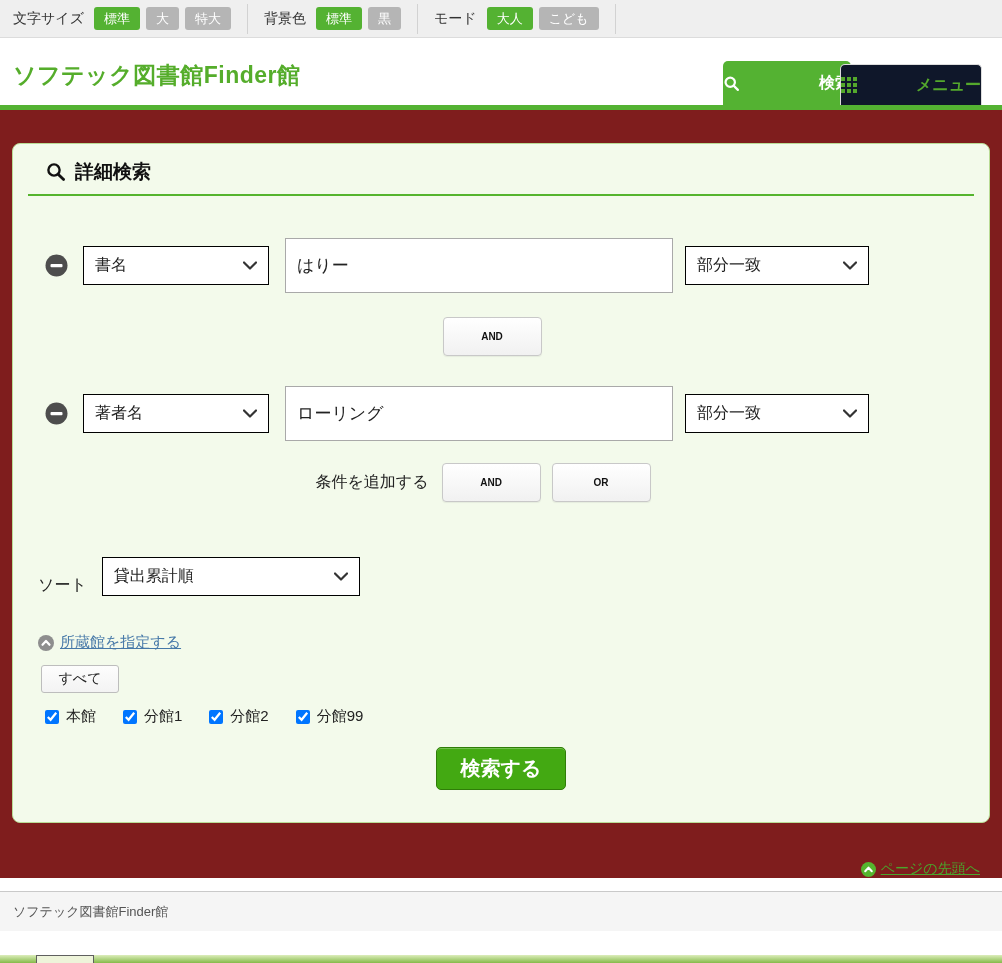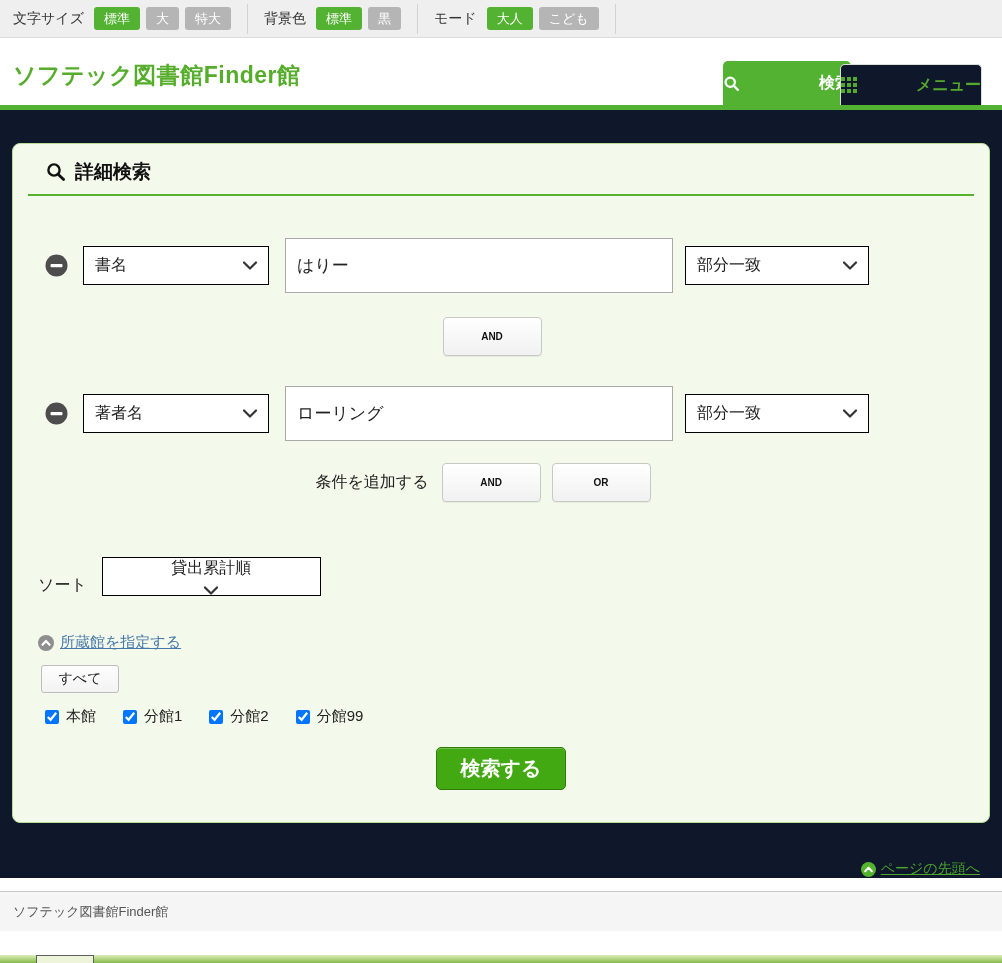--- a/index.html
+++ b/index.html
@@ -39,21 +39,21 @@
     border-radius:5px 5px 0 0;
   }
   .tab-search { right:151px; width:128px; height:44px; background:#54b232; color:#fff; }
   .tab-menu {
     right:20px; width:142px; height:41px; background:#0f172a; color:#54a82c;
     border:1px solid #ddd; border-bottom:none;
   }
   .green-bar { height:5px; background:#54b232; }
 
   
-  .main { padding:33px 12px 0; background:#0f172a; }
+  .main { padding:33px 12px 0; background:#7f1d1d; }
   .panel {
     border:1px solid #b9dc95; background:#f3faeb; border-radius:8px;
     padding:14px 15px 32px;
   }
   .panel-title {
     display:flex; align-items:center; gap:9px; height:28px;
     font-size:19px; font-weight:bold; color:#111; padding-left:18px;
   }
   .title-underline { height:2px; background:#55b42e; margin-top:8px; }
 
@@ -61,21 +61,21 @@
   .cond-row.second { margin-top:30px; }
   .minus-icon { margin-left:17px; margin-right:15px; display:flex; }
 
   .selectbox {
     height:39px; background:#fff; border:1px solid #000000;
     display:flex; align-items:center; justify-content:space-between;
     padding:0 11px; font-size:16px; color:#222; cursor:pointer;
   }
   .field-select { width:186px; }
   .match-select { width:184px; margin-left:12px; }
-  .sort-select  { width:219px;flex-direction:column; }
+  .sort-select  { width:258px; }
 
   .term-input {
     height:55px; width:388px; margin-left:16px;
     border:1px solid #a9a9a9; background:#fff;
     font-size:17px; padding:0 11px; color:#222;
     font-family:inherit;
   }
 
   .btn {
     background:linear-gradient(#ffffff,#f1f1f1);

